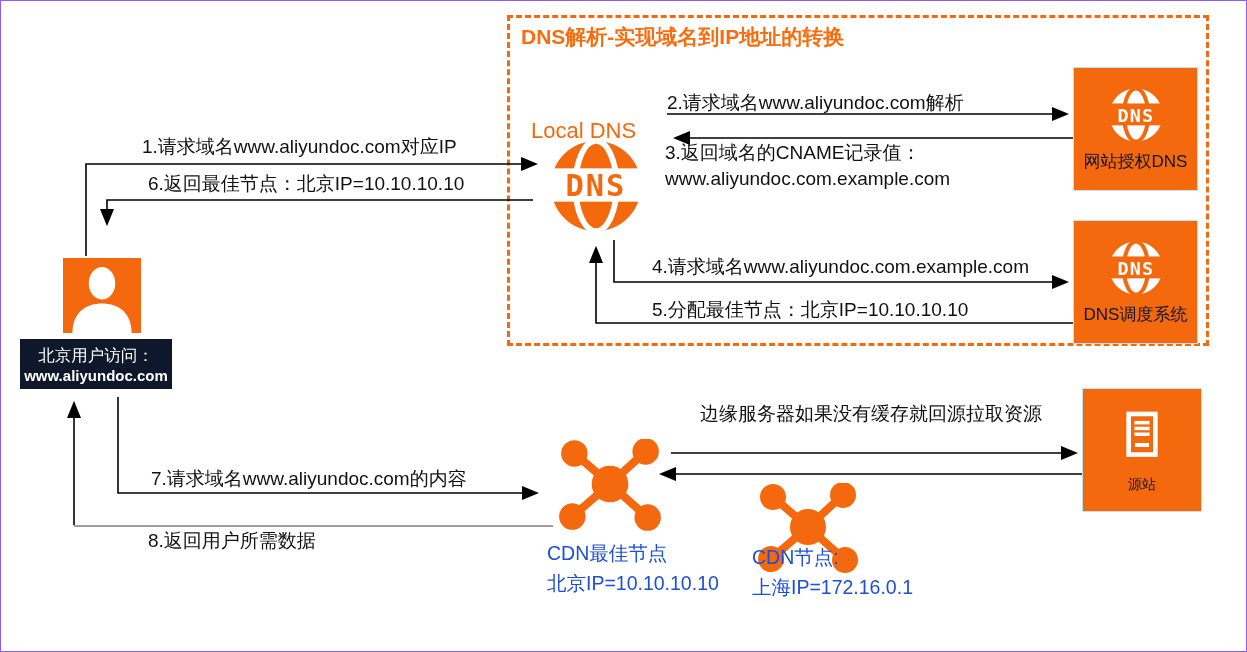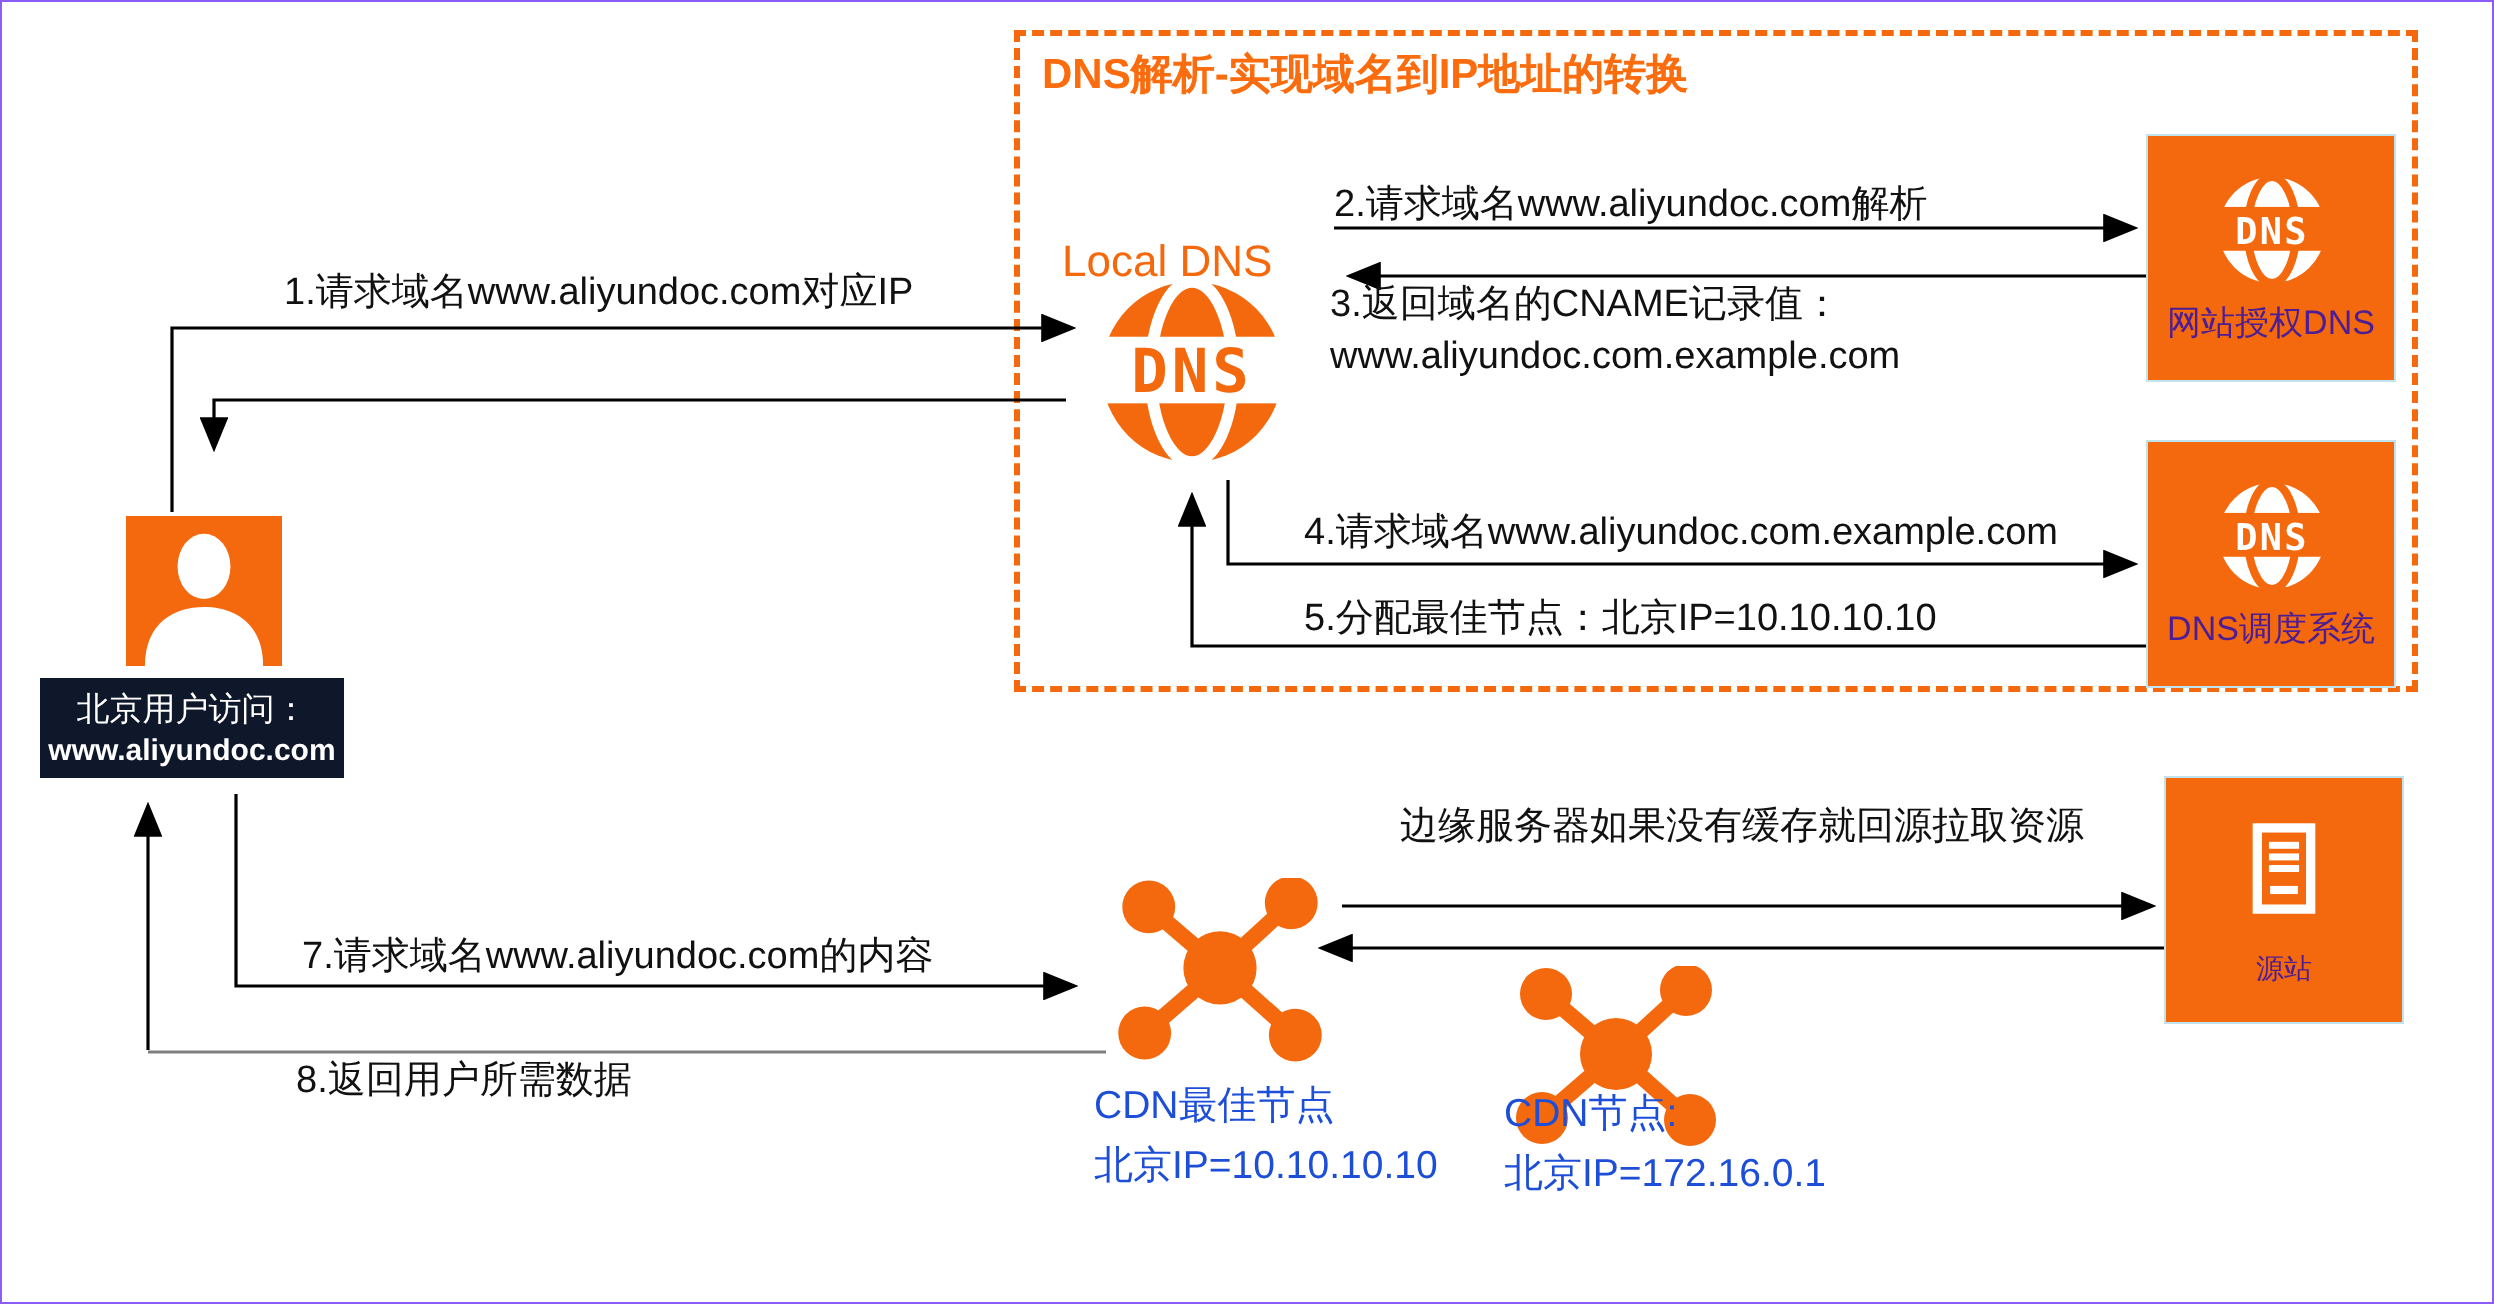--- a/index.html
+++ b/index.html
@@ -14,21 +14,21 @@
   }
   .box-title{
     position:absolute;left:11px;top:5px;color:#FA6C0E;font-weight:bold;
     font-size:21px;white-space:nowrap;
   }
   .node-box{
     position:absolute;background:#F4690D;box-sizing:border-box;
     display:flex;flex-direction:column;align-items:center;justify-content:center;
     outline:1px solid #bfe3ef;
   }
-  .node-box .node-label{color:#4c1d95;font-size:17px;white-space:nowrap;margin-top:6px;text-align:center;}
+  .node-box .node-label{color:#0f172a;font-size:17px;white-space:nowrap;margin-top:6px;text-align:center;}
   .step-label{
     position:absolute;color:#111;font-size:19px;white-space:nowrap;line-height:26px;
   }
   .local-dns-label{
     position:absolute;color:#F4690D;font-size:22px;white-space:nowrap;
   }
   .user-avatar{
     position:absolute;left:62px;top:257px;width:78px;height:75px;background:#F4690D;
     display:flex;align-items:flex-end;justify-content:center;overflow:hidden;
   }
@@ -143,21 +143,21 @@
       </g>
       <circle cx="56" cy="44" r="18" fill="#F4690D"></circle>
       <circle cx="21" cy="14" r="13" fill="#F4690D"></circle>
       <circle cx="91" cy="12" r="13" fill="#F4690D"></circle>
       <circle cx="19" cy="76" r="13" fill="#F4690D"></circle>
       <circle cx="93" cy="77" r="13" fill="#F4690D"></circle>
     </svg>
   </div>
   <div class="cdn-label" style="left:751px;top:541px;">
     <div>CDN节点:</div>
-    <div>北京IP=172.16.0.1</div>
+    <div>上海IP=172.16.0.1</div>
   </div>
 
   <svg id="arrow-layer" width="1247" height="652" viewBox="0 0 1247 652">
     <defs>
       <marker id="ah" markerWidth="11" markerHeight="9" refX="9" refY="4.5" orient="auto">
         <path d="M0,0 L11,4.5 L0,9 Z" fill="#000000"></path>
       </marker>
     </defs>
     <g fill="none" stroke="#000000" stroke-width="1.6">
       <path d="M85,255 L85,163 L534,163" marker-end="url(#ah)"></path>
@@ -168,20 +168,21 @@
       <path d="M1072,322 L595,322 L595,248" marker-end="url(#ah)"></path>
       <path d="M670,452 L1074,452" marker-end="url(#ah)"></path>
       <path d="M1081,473 L661,473" marker-end="url(#ah)"></path>
       <path d="M117,396 L117,492 L535,492" marker-end="url(#ah)"></path>
       <path d="M73,524 L73,403" marker-end="url(#ah)"></path>
     </g>
     <path d="M552,525 L73,525" fill="none" stroke="#7f7f7f" stroke-width="1.6"></path>
   </svg>
 
   <div class="step-label" style="left:141px;top:133px;">1.请求域名www.aliyundoc.com对应IP</div>
+  <div class="step-label" style="left:147px;top:170px;">6.返回最佳节点：北京IP=10.10.10.10</div>
   <div class="step-label" style="left:666px;top:89px;">2.请求域名www.aliyundoc.com解析</div>
   <div class="step-label" style="left:664px;top:139px;">
     <div>3.返回域名的CNAME记录值：</div>
     <div>www.aliyundoc.com.example.com</div>
   </div>
   <div class="step-label" style="left:651px;top:253px;">4.请求域名www.aliyundoc.com.example.com</div>
   <div class="step-label" style="left:651px;top:296px;">5.分配最佳节点：北京IP=10.10.10.10</div>
   <div class="step-label" style="left:699px;top:400px;">边缘服务器如果没有缓存就回源拉取资源</div>
   <div class="step-label" style="left:150px;top:465px;">7.请求域名www.aliyundoc.com的内容</div>
   <div class="step-label" style="left:147px;top:527px;">8.返回用户所需数据</div>

